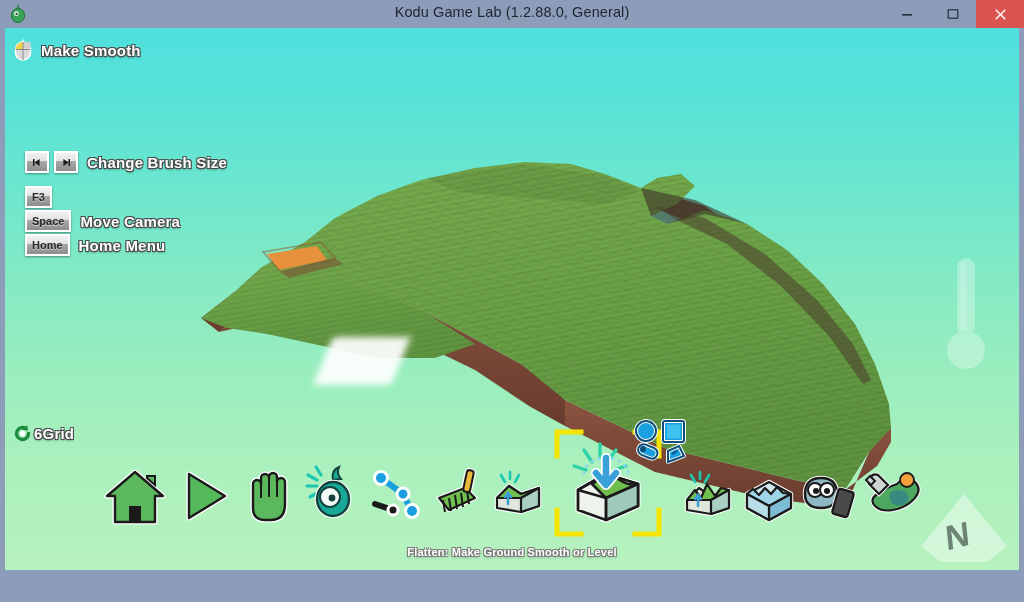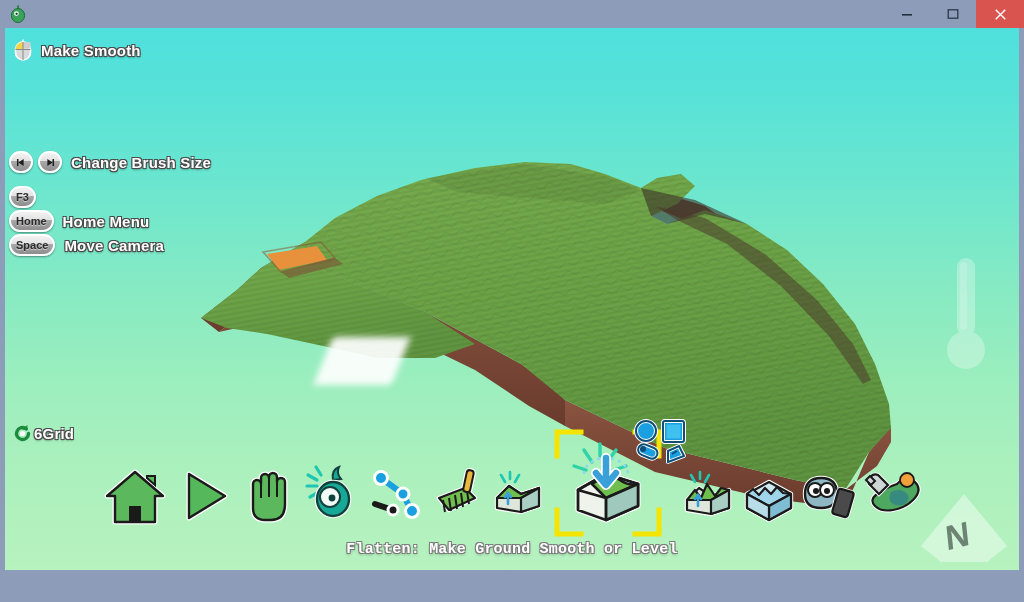--- a/index.html
+++ b/index.html
@@ -49,27 +49,27 @@
   .hud-row { display: flex; align-items: center; height: 24px; margin-bottom: 0px; }
   .mouse-ico { width: 20px; height: 22px; margin-right: 8px; flex: 0 0 20px; }
   .hud-label {
     font-size: 15px; font-weight: bold; color: #ffffff;
     text-shadow: -1px -1px 0 #4a4a4a, 1px -1px 0 #4a4a4a,
                  -1px 1px 0 #4a4a4a, 1px 1px 0 #4a4a4a, 0 2px 2px rgba(0,0,0,.35);
     letter-spacing: .2px; white-space: nowrap;
   }
 
   
-  #hud-keys { position: absolute; left: 4px; top: 122px; }
+  #hud-keys { position: absolute; left: 20px; top: 122px; }
   .key-row { display: flex; align-items: center; height: 24px; }
   .key-row.gap { margin-top: 11px; }
   .keycap {
     display: inline-flex; align-items: center; justify-content: center;
     background: linear-gradient(to bottom, #f2f2f2 0%, #e3e3e3 42%, #a9a9a9 46%, #8d8d8d 100%);
-    border: 2px solid #ffffff; border-radius: 11px;
+    border: 2px solid #ffffff; border-radius: 0;
     color: #2b2b2b; font-size: 11px; font-weight: bold;
     box-shadow: 0 1px 2px rgba(0,0,0,.4);
     height: 22px; padding: 0 5px; margin-right: 5px;
     text-shadow: 0 1px 0 rgba(255,255,255,.5);
   }
   .keycap.arrow { width: 24px; padding: 0; }
   .keycap svg { display: block; }
   .key-row .hud-label { margin-left: 4px; }
 
   
@@ -113,43 +113,43 @@
     position: absolute; left: 548px; bottom: -10px; width: 110px; height: 110px;
     pointer-events: none;
   }
   #brush-shapes {
     position: absolute; left: 627px; bottom: 60px; width: 62px; height: 50px;
   }
 
   
   #status {
     position: absolute; left: 0; bottom: 12px; width: 1014px;
-    text-align: center; font-size: 15px; font-weight: bold;
+    text-align: center; font-size: 11px; font-weight: bold;
     color: #ffffff;
     text-shadow: -1px -1px 0 #7a7a7a, 1px -1px 0 #7a7a7a,
                  -1px 1px 0 #7a7a7a, 1px 1px 0 #7a7a7a, 0 2px 3px rgba(0,0,0,.3);
     letter-spacing: .2px;
-    font-family: Liberation Mono, monospace;
   }
 </style>
 </head>
 <body>
 
 <div id="window">
 
   <div id="titlebar">
     <div id="app-icon">
       <svg viewBox="0 0 20 20" width="20" height="20">
         <ellipse cx="10" cy="11.5" rx="6.6" ry="7" fill="#3aa35a"></ellipse>
         <ellipse cx="10" cy="11.5" rx="6.6" ry="7" fill="none" stroke="#1d6b38" stroke-width="1"></ellipse>
         <path d="M10 4.6 Q8.4 1.6 10.6 1.2 Q9.6 3 10.9 4.4 Z" fill="#3aa35a" stroke="#1d6b38" stroke-width=".7"></path>
         <circle cx="8.4" cy="9.6" r="2.4" fill="#eafaf0"></circle>
         <circle cx="8.6" cy="9.8" r="1.1" fill="#16331f"></circle>
       </svg>
     </div>
+    <div id="title-text">Kodu Game Lab (1.2.88.0, General)</div>
 
     <div class="winbtn" id="btn-min">
       <svg viewBox="0 0 12 12" width="12" height="12">
         <rect x="1" y="6" width="10" height="1.6" fill="#23303f"></rect>
       </svg>
     </div>
     <div class="winbtn" id="btn-max">
       <svg viewBox="0 0 12 12" width="12" height="12">
         <rect x="1.2" y="1.8" width="9.6" height="8.4" fill="none" stroke="#23303f" stroke-width="1.2"></rect>
       </svg>
@@ -256,27 +256,27 @@
           </svg>
         </span>
         <span class="hud-label">Change Brush Size</span>
       </div>
 
       <div class="key-row gap">
         <span class="keycap">F3</span>
       </div>
 
       <div class="key-row">
+        <span class="keycap">Space</span>
+        <span class="hud-label">Move Camera</span>
+      </div>
+
+      <div class="key-row">
         <span class="keycap">Home</span>
         <span class="hud-label">Home Menu</span>
-      </div>
-
-      <div class="key-row">
-        <span class="keycap">Space</span>
-        <span class="hud-label">Move Camera</span>
       </div>
 
     </div>
 
     <div id="undo-hud">
       <span id="undo-icon">
         <svg viewBox="0 0 19 19" width="19" height="19">
           <path d="M15.5 9.5 a6 6 0 1 1 -2.2 -4.6" fill="none" stroke="#1e8a3c" stroke-width="3.4" stroke-linecap="round"></path>
           <path d="M14.4 1 L14.2 6.2 L9 5.4 Z" fill="#1e8a3c"></path>
           <circle cx="9.5" cy="9.5" r="2.6" fill="#ffffff"></circle>

